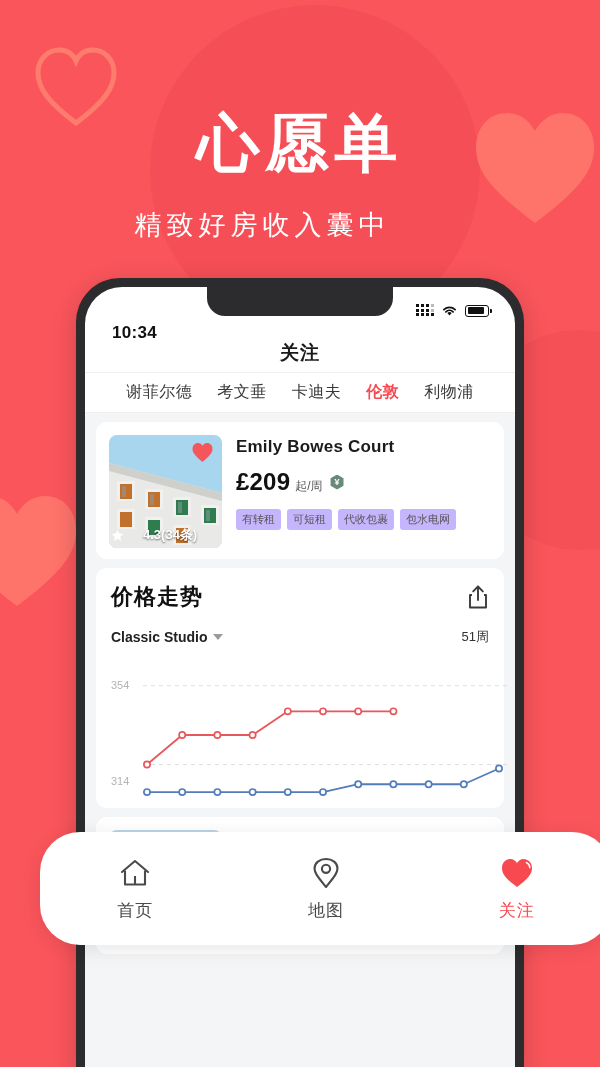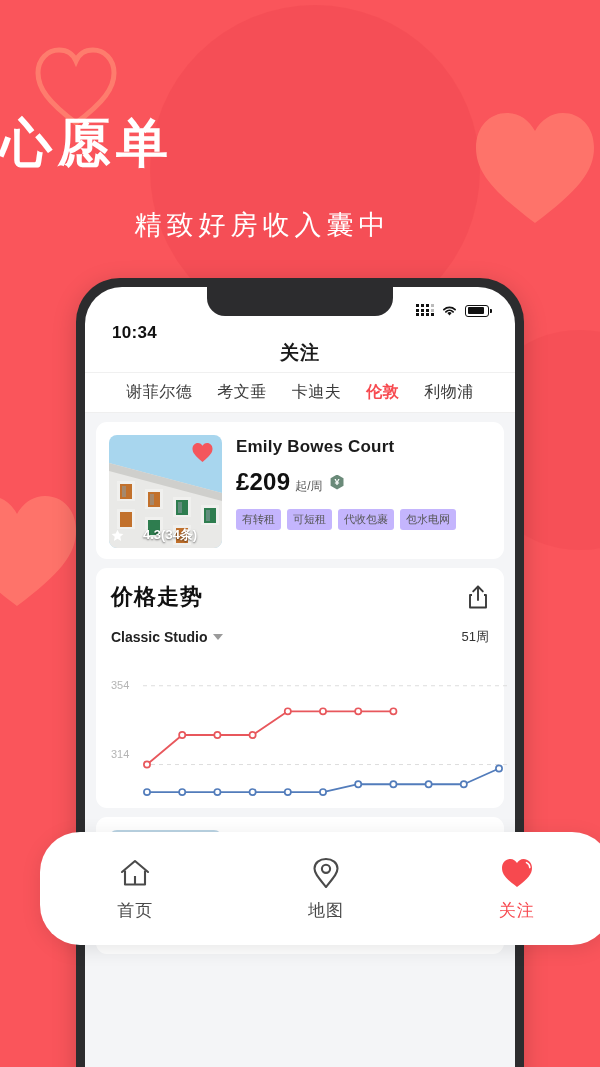--- a/index.html
+++ b/index.html
@@ -21,22 +21,22 @@
     border-radius: 50%;
     background: #F0474F;
     opacity: .45;
   }
   #bgCircleBig { width: 330px; height: 330px; left: 150px; top: 5px; }
   #bgCircleRight { width: 220px; height: 220px; left: 470px; top: 330px; opacity:.30;}
 
   
   #headline {
     position:absolute; left:0; top:108px; width:600px;
-    color:#FFFFFF;
-    font-size:52px; font-weight:bold; letter-spacing:6px;
+    text-align:center; color:#FFFFFF;
+    font-size:63px; font-weight:bold; letter-spacing:6px;
     line-height:70px;
   }
   #subline {
     position:absolute; left:0; top:207px; width:525px;
     text-align:center; color:#FFFFFF;
     font-size:27px; letter-spacing:5px; font-weight:normal;
   }
 
   
   #phone {
@@ -304,21 +304,21 @@
           <div class="trend-sub">
             <div class="sel">
               <span>Classic Studio</span>
               <span class="caret"></span>
             </div>
             <div class="weeks">51周</div>
           </div>
 
           <div class="chart-wrap">
             <div class="ylab" id="ylab0" style="left: 0px; top: 20.7576px;">354</div>
-            <div class="ylab" id="ylab1" style="left: 0px; top: 90px;">314</div>
+            <div class="ylab" id="ylab1" style="left: 0px; top: 117px;">314</div>
             <svg id="chartSvg" width="400" height="150" viewBox="0 0 400 150" style="position:absolute;left:0;top:0;">
                 <line x1="32" x2="396" y1="27.757575757575758" y2="27.757575757575758" stroke="#DDDDDD" stroke-width="1" stroke-dasharray="4 4"></line>
                 <line x1="32" x2="396" y1="106.54545454545455" y2="106.54545454545455" stroke="#DDDDDD" stroke-width="1" stroke-dasharray="4 4"></line>
                 <path d="M 36 106.54545454545455 L 71.2 77 L 106.4 77 L 141.6 77 L 176.8 53.36363636363637 L 212 53.36363636363637 L 247.2 53.36363636363637 L 282.4 53.36363636363637" fill="none" stroke="#E8575C" stroke-width="1.8" stroke-linejoin="round"></path>
                 <circle cx="36" cy="106.54545454545455" r="3.1" fill="#FFFFFF" stroke="#E8575C" stroke-width="1.7"></circle>
                 <circle cx="71.2" cy="77" r="3.1" fill="#FFFFFF" stroke="#E8575C" stroke-width="1.7"></circle>
                 <circle cx="106.4" cy="77" r="3.1" fill="#FFFFFF" stroke="#E8575C" stroke-width="1.7"></circle>
                 <circle cx="141.6" cy="77" r="3.1" fill="#FFFFFF" stroke="#E8575C" stroke-width="1.7"></circle>
                 <circle cx="176.8" cy="53.36363636363637" r="3.1" fill="#FFFFFF" stroke="#E8575C" stroke-width="1.7"></circle>
                 <circle cx="212" cy="53.36363636363637" r="3.1" fill="#FFFFFF" stroke="#E8575C" stroke-width="1.7"></circle>

